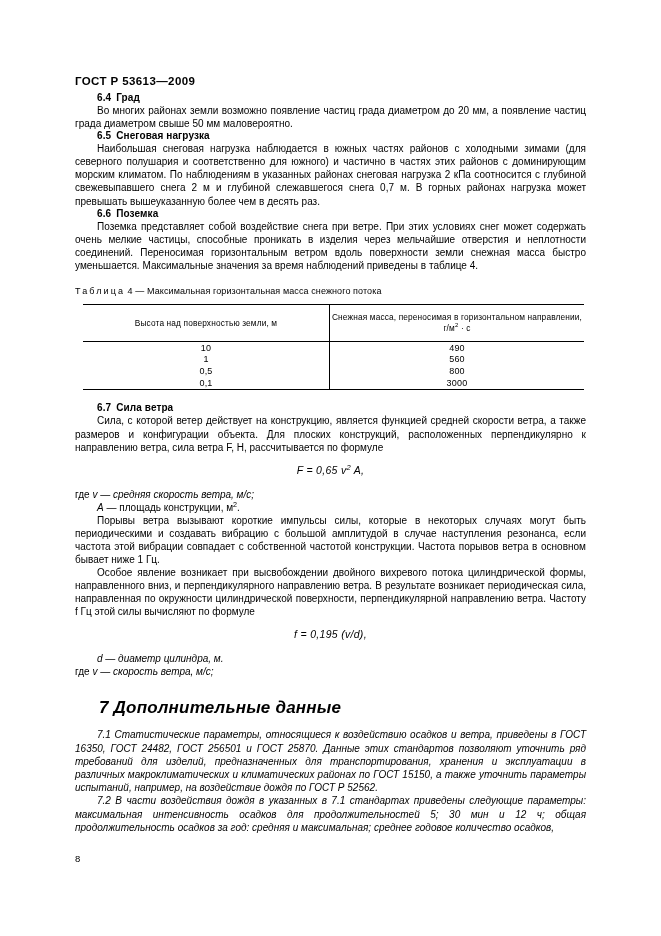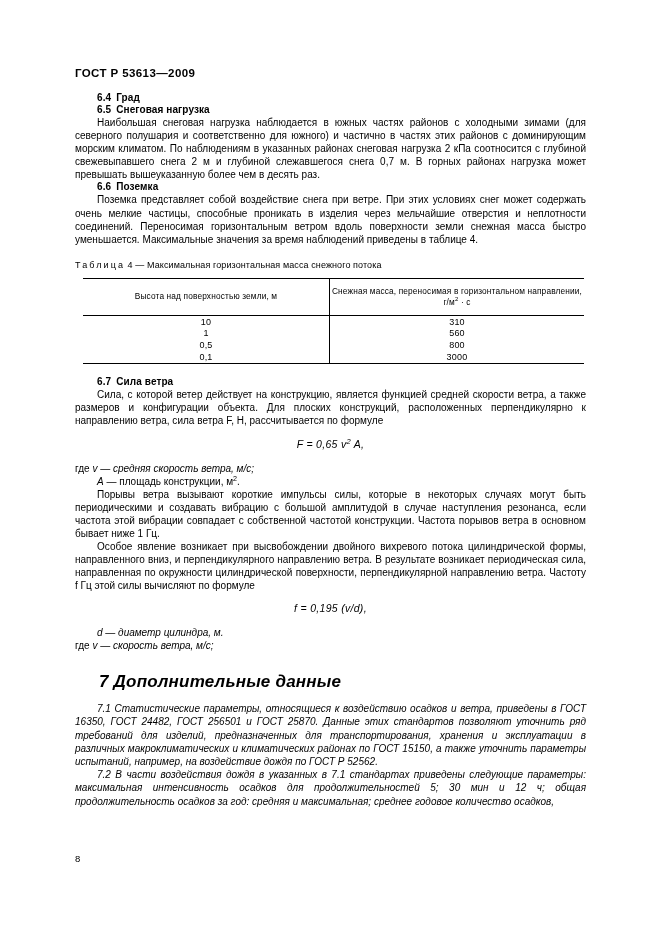--- a/index.html
+++ b/index.html
@@ -20,21 +20,21 @@
     position: absolute;
     left: 0; top: 0;
     width: 661px;
     height: 936px;
   }
 
   
   .doc-header {
     position: absolute;
     left: 75px;
-    top: 67px;
+    top: 75px;
     font-size: 11.5px;
     font-weight: bold;
     letter-spacing: 0.4px;
   }
 
   
   .content {
     position: absolute;
     left: 75px;
     top: 92px;
@@ -159,20 +159,21 @@
 
 <div class="page">
 
   <div class="doc-header">ГОСТ Р 53613—2009</div>
 
   <div class="content">
 
     <div class="h3">
       <span class="num">6.4</span><span>Град</span>
     </div>
+    <p class="body">Во многих районах земли возможно появление частиц града диаметром до 20 мм, а появление частиц града диаметром свыше 50 мм маловероятно.</p>
 
     <div class="h3">
       <span class="num">6.5</span><span>Снеговая нагрузка</span>
     </div>
     <p class="body">Наибольшая снеговая нагрузка наблюдается в южных частях районов с холодными зимами (для северного полушария и соответственно для южного) и частично в частях этих районов с доминирующим морским климатом. По наблюдениям в указанных районах снеговая нагрузка 2 кПа соотносится с глубиной свежевыпавшего снега 2 м и глубиной слежавшегося снега 0,7 м. В горных районах нагрузка может превышать вышеуказанную более чем в десять раз.</p>
 
     <div class="h3">
       <span class="num">6.6</span><span>Поземка</span>
     </div>
     <p class="body">Поземка представляет собой воздействие снега при ветре. При этих условиях снег может содержать очень мелкие частицы, способные проникать в изделия через мельчайшие отверстия и неплотности соединений. Переносимая горизонтальным ветром вдоль поверхности земли снежная масса быстро уменьшается. Максимальные значения за время наблюдений приведены в таблице 4.</p>
@@ -194,21 +195,21 @@
           <th class="c1">Высота над поверхностью земли, м</th>
           <th class="c2">
             <span>Снежная масса, переносимая в горизонтальном направлении,</span><br>
             <span>г/м</span><sup>2</sup><span> · с</span>
           </th>
         </tr>
       </thead>
       <tbody>
         <tr>
           <td class="c1">10</td>
-          <td class="c2">310</td>
+          <td class="c2">490</td>
         </tr>
         <tr>
           <td class="c1">1</td>
           <td class="c2">560</td>
         </tr>
         <tr>
           <td class="c1">0,5</td>
           <td class="c2">800</td>
         </tr>
         <tr>

